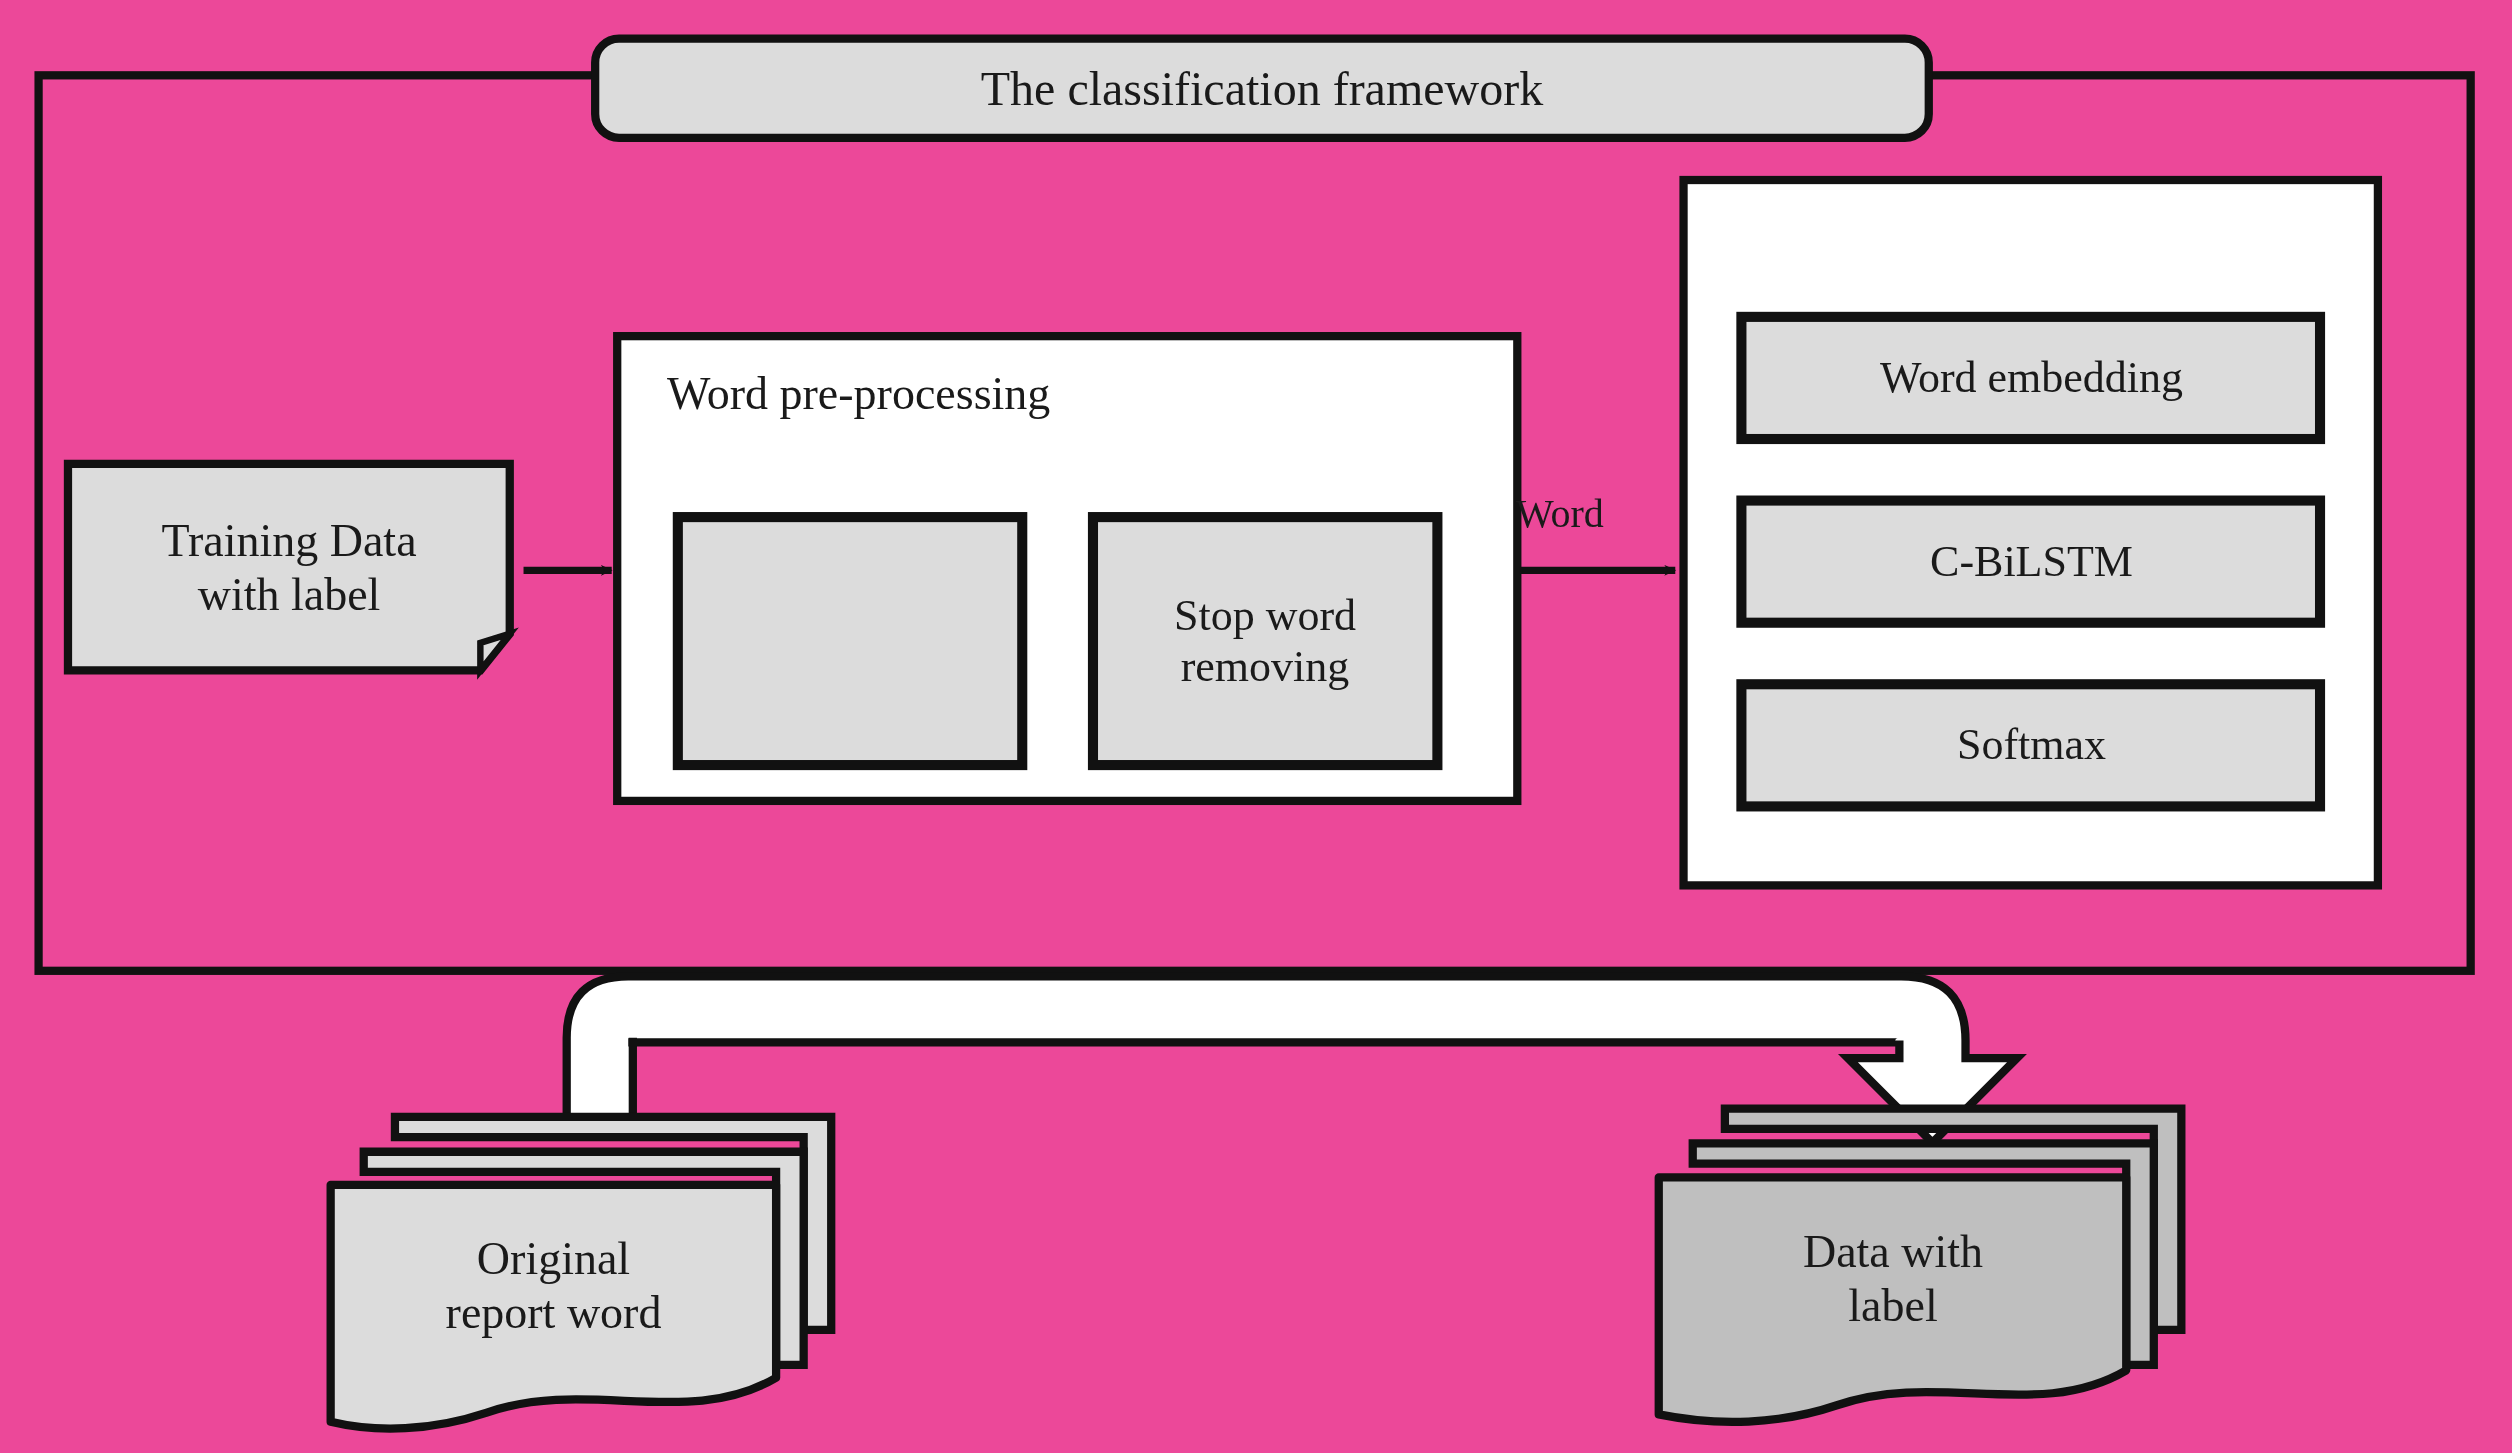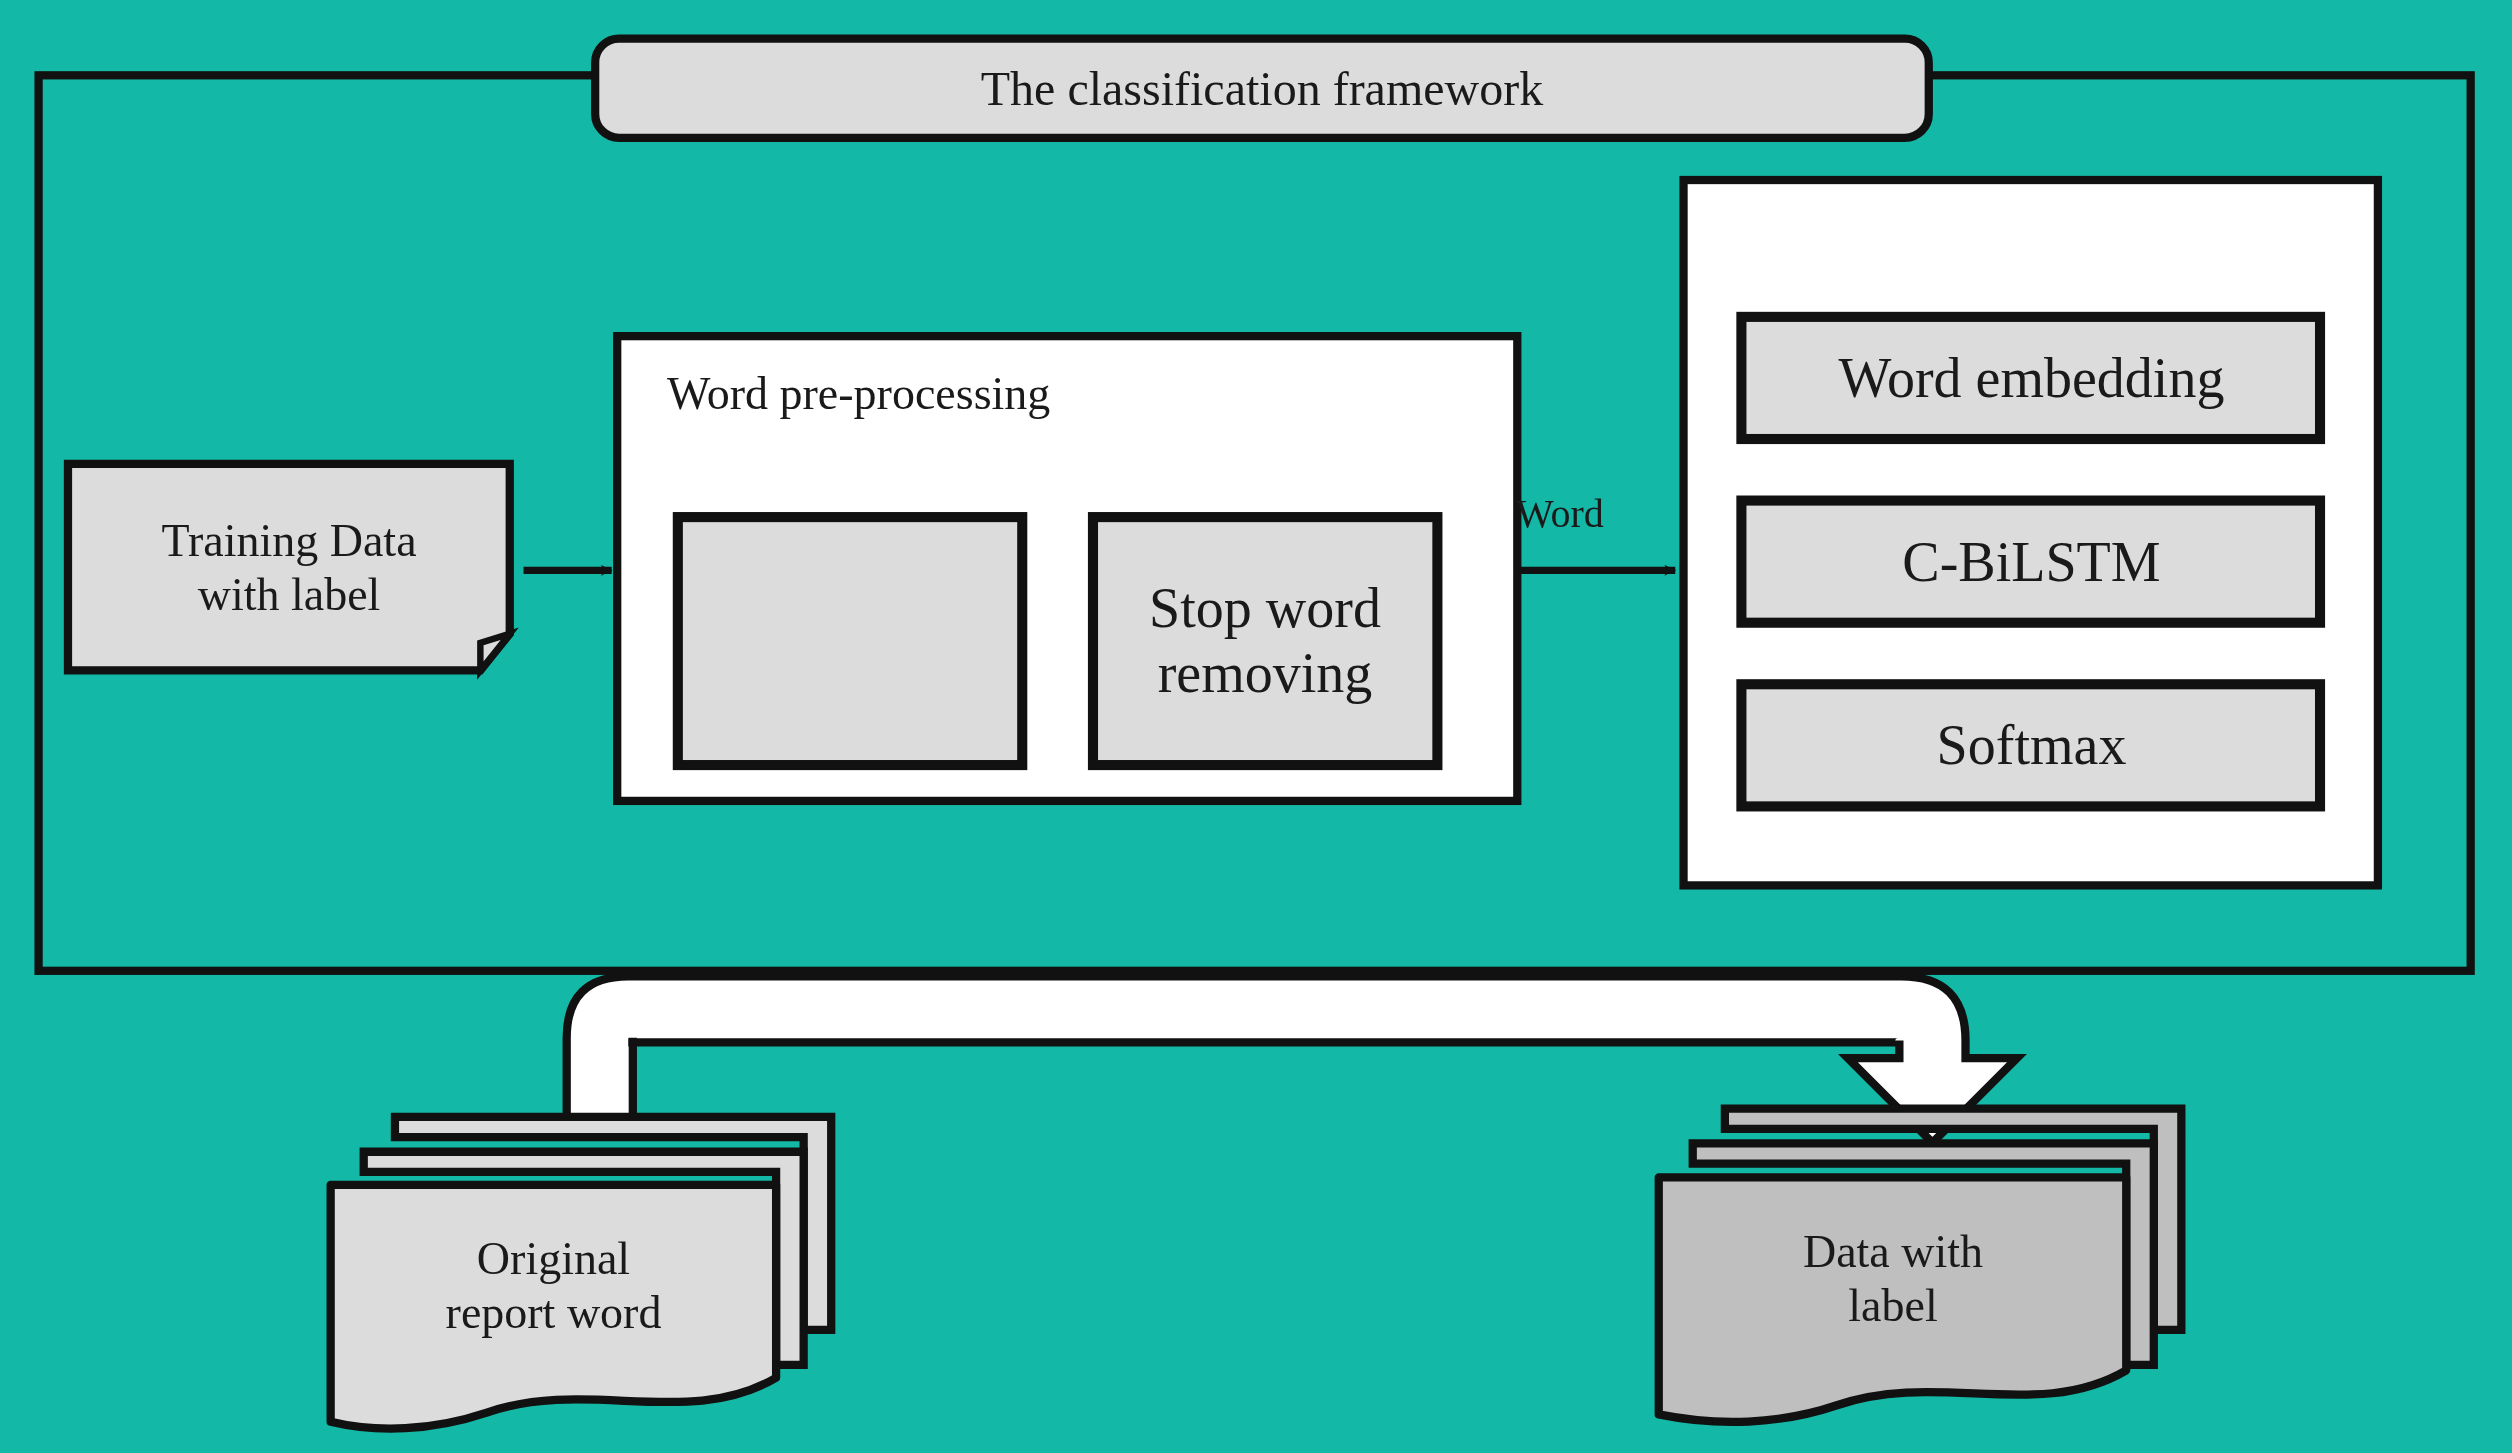--- a/index.html
+++ b/index.html
@@ -1,23 +1,23 @@
 <!DOCTYPE html>
 <html style="font-size:14.7px"><head>
 <meta charset="utf-8">
 <style>
   html,body{margin:0;padding:0;background:#ffffff;}
   body{font-family:"Liberation Serif","DejaVu Serif",serif;}
-  #stage{position:relative;width:2512px;height:1453px;background:#14b8a6;overflow:hidden;}
+  #stage{position:relative;width:2512px;height:1453px;background:#ec4899;overflow:hidden;}
   #svgroot{position:absolute;left:0;top:0;width:2512px;height:1453px;}
   .lbl{position:absolute;color:#1a1a1a;text-align:center;line-height:1.16;white-space:pre-line;
        font-family:"Liberation Serif","DejaVu Serif",serif;pointer-events:none;}
   .t-title{font-size:48px;}
   .t-section{font-size:46px;}
-  .t-box{font-size:56px;}
+  .t-box{font-size:44px;}
   .t-doc{font-size:46px;}
   .t-edge{font-size:40px;}
   .ctr{display:flex;align-items:center;justify-content:center;}
 </style>
 </head>
 <body>
 
 <div id="stage">
 
   <svg id="svgroot" viewBox="0 0 2735 1582">

